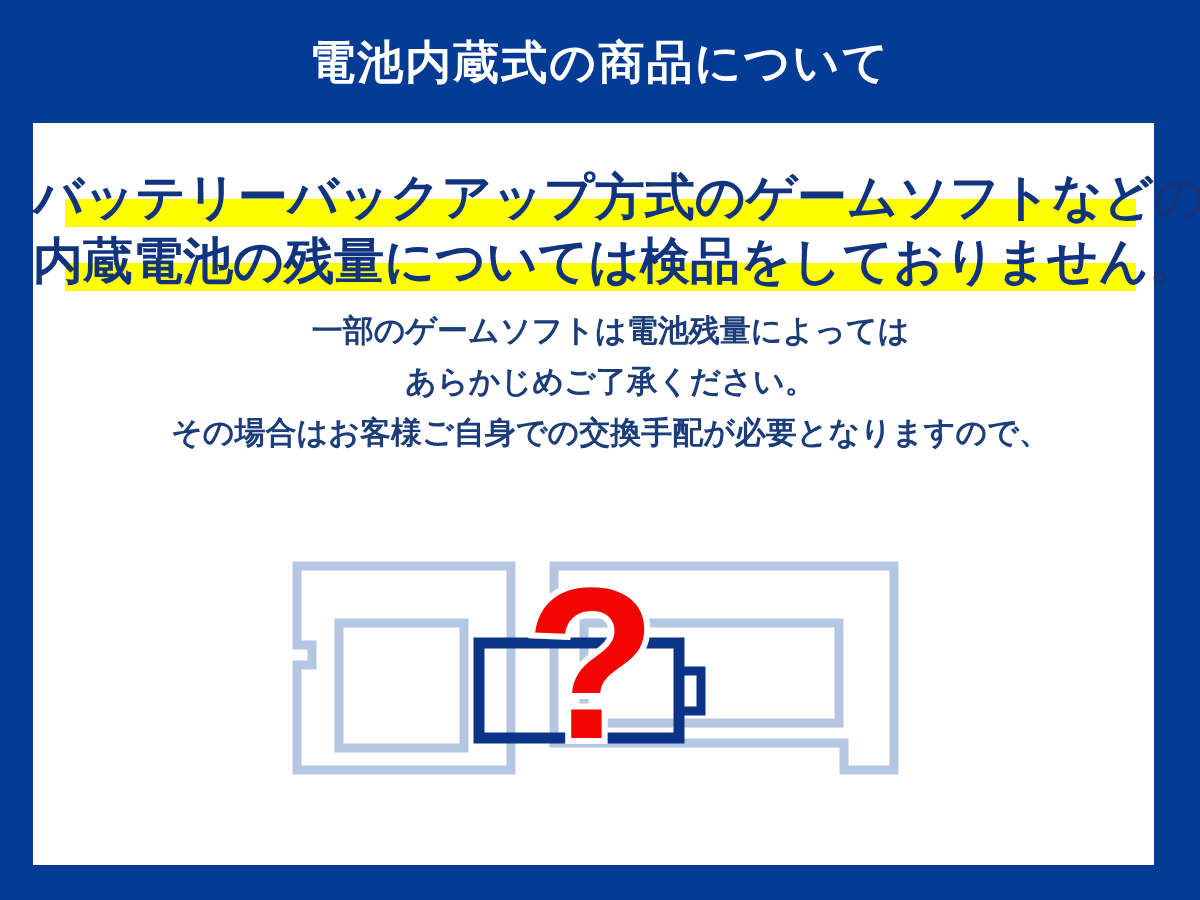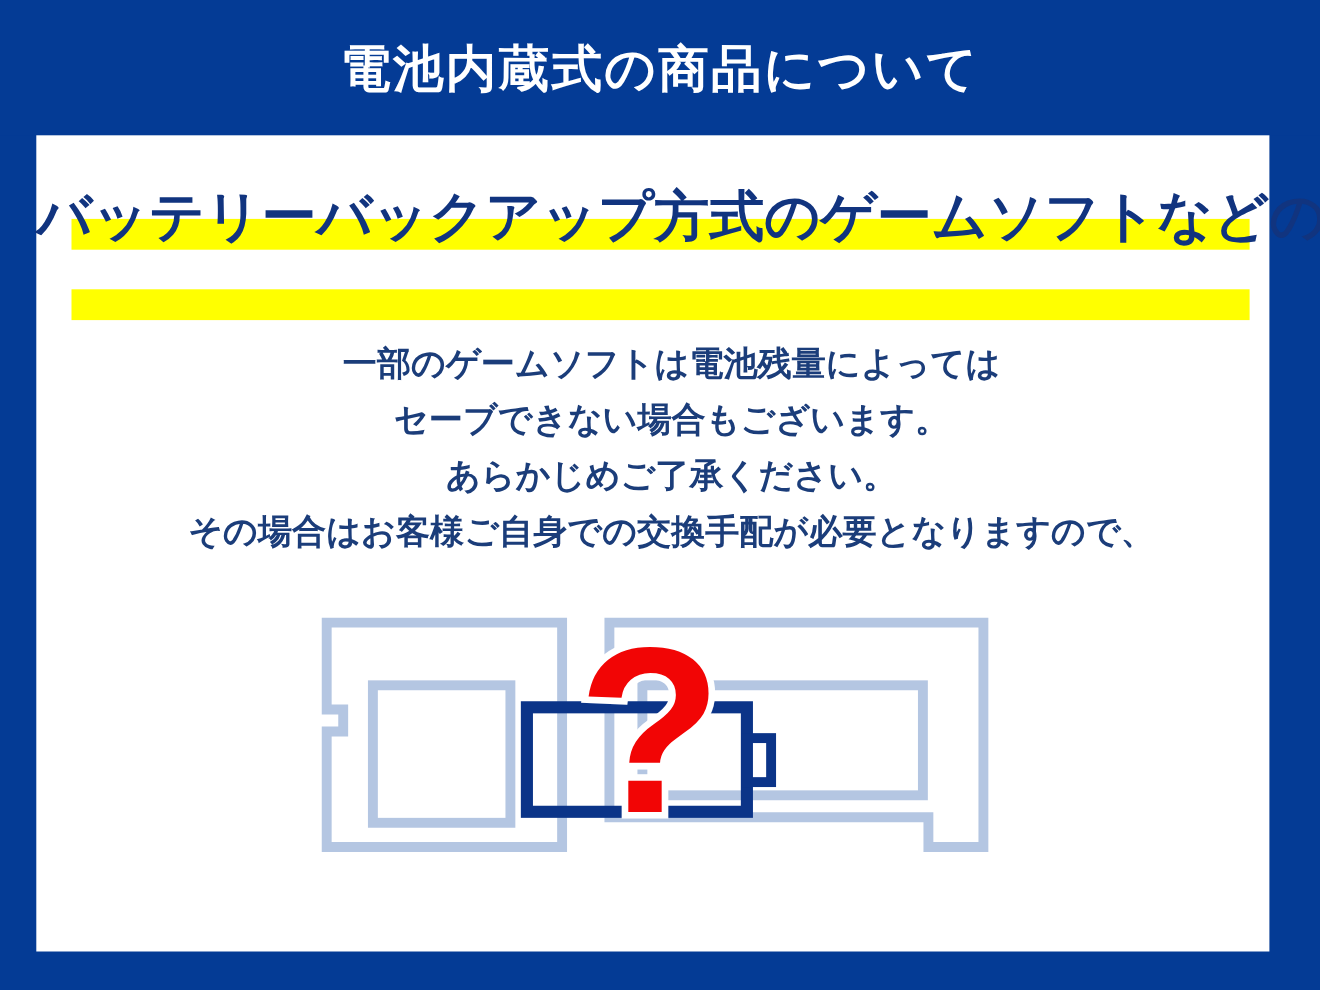--- a/index.html
+++ b/index.html
@@ -129,27 +129,27 @@
 
     <div class="highlight-block">
 
       <div class="hl-line">
         <span class="hl-band"></span>
         <span class="hl-text">バッテリーバックアップ方式のゲームソフトなどの</span>
       </div>
 
       <div class="hl-line">
         <span class="hl-band"></span>
+        <span class="hl-text">内蔵電池の残量については検品をしておりません。</span>
       </div>
 
     </div>
 
     <div class="body-block">
       <div class="body-line">一部のゲームソフトは電池残量によっては</div>
-      <div class="body-line">セーブできない場合もございます。</div>
       <div class="body-line">あらかじめご了承ください。</div>
       <div class="body-line">その場合はお客様ご自身での交換手配が必要となりますので、</div>
     </div>
 
     <div class="illustration">
       <svg width="660" height="260" viewBox="0 0 660 260">
 
         <g>
           <path d="M 33 33 L 247 33 L 247 237 L 33 237 L 33 132 L 48 132 L 48 112 L 33 112 Z" fill="none" stroke="#b4c6e2" stroke-width="9" stroke-linejoin="miter" stroke-linecap="square"></path>
           <rect x="75" y="90" width="125" height="125" fill="none" stroke="#b4c6e2" stroke-width="9"></rect>

